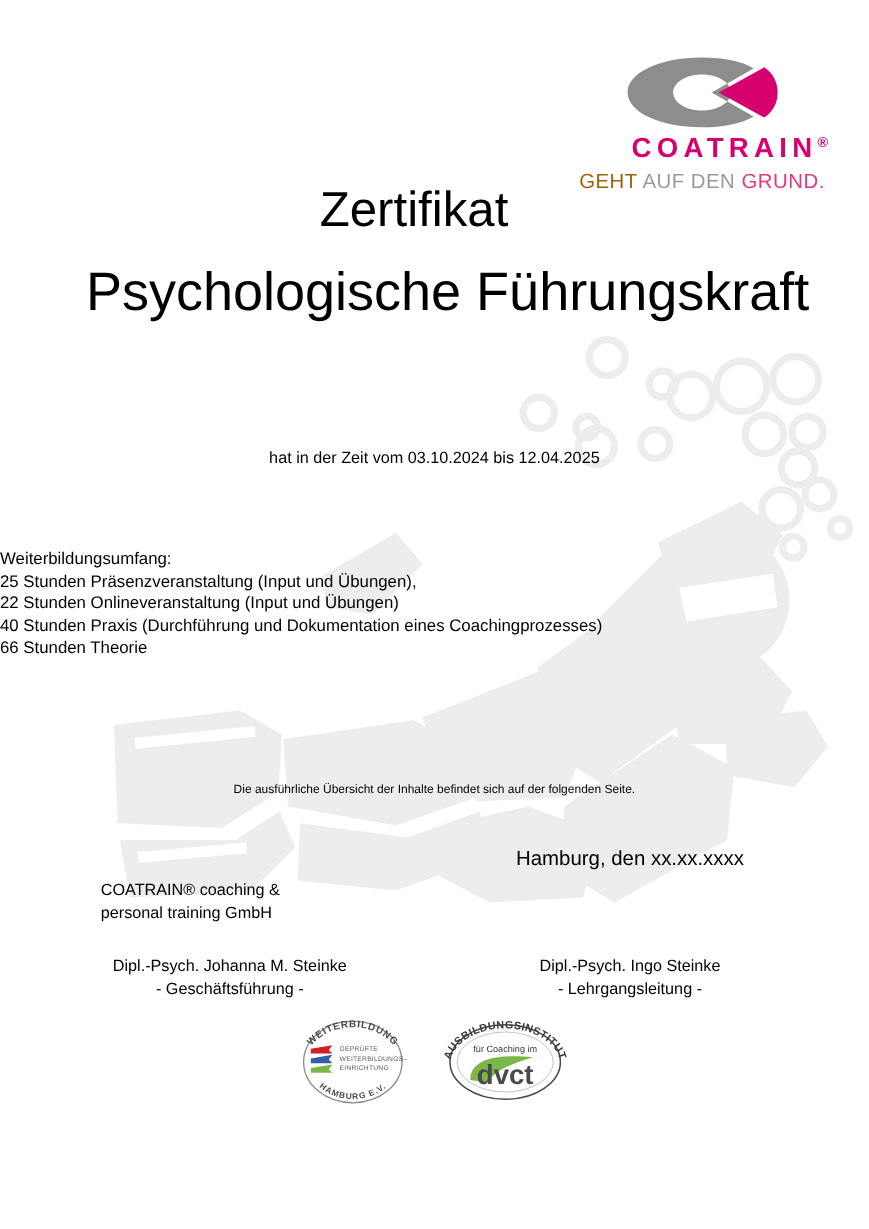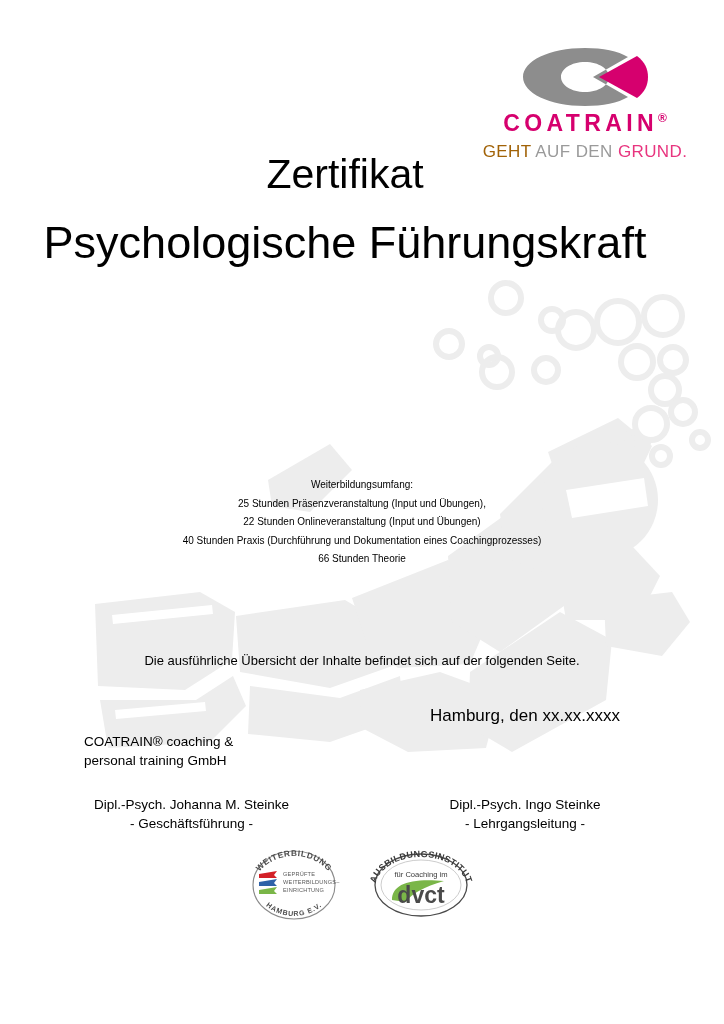--- a/index.html
+++ b/index.html
@@ -42,20 +42,21 @@
   .logo-mark {
     display: block;
     margin: 0 auto 4px auto;
   }
   .wordmark {
     font-size: 23px;
     font-weight: bold;
     letter-spacing: 4.4px;
     line-height: 1;
     white-space: nowrap;
+    text-align: right;
   }
   .wordmark .reg {
     font-size: 12px;
     vertical-align: super;
     letter-spacing: 0;
   }
   .tagline {
     margin-top: 8px;
     font-size: 17px;
     letter-spacing: 0.4px;
@@ -76,20 +77,21 @@
   }
   .doc-subtitle {
     position: absolute;
     top: 218px;
     left: 0;
     width: 690px;
     text-align: center;
     font-size: 45px;
     line-height: 1.1;
     z-index: 2;
+    padding-left: 28px;
   }
   .recipient {
     position: absolute;
     top: 284px;
     left: 0;
     width: 690px;
     text-align: center;
     font-size: 28px;
     line-height: 1.2;
     z-index: 2;
@@ -101,35 +103,34 @@
     top: 368px;
     left: 0;
     width: 724px;
     text-align: center;
     font-size: 13.5px;
     line-height: 27px;
     z-index: 2;
   }
   .scope-block {
     position: absolute;
-    top: 476px;
+    top: 456px;
+    left: 0;
+    width: 724px;
+    font-size: 14px;
+    line-height: 18.5px;
+    z-index: 2;
+  }
+  .note-line {
+    position: absolute;
+    top: 653px;
     left: 0;
     width: 724px;
     text-align: center;
     font-size: 10px;
-    line-height: 18.5px;
-    z-index: 2;
-  }
-  .note-line {
-    position: absolute;
-    top: 653px;
-    left: 0;
-    width: 724px;
-    text-align: center;
-    font-size: 13px;
     z-index: 2;
   }
 
   
   .issuer {
     position: absolute;
     top: 732px;
     left: 84px;
     font-size: 13.5px;
     line-height: 19px;
@@ -240,20 +241,21 @@
       <span style="color:#a16207;">GEHT</span>
       <span style="color:#9A9A9A;margin-top:24px;">AUF DEN</span>
       <span style="color:#E8357F;">GRUND.</span>
     </div>
   </div>
 
   <div class="doc-title">Zertifikat</div>
   <div class="doc-subtitle">Psychologische Führungskraft</div>
 
   <div class="body-block">
+    <div>hat in der Zeit vom 03.10.2024 bis 12.04.2025</div>
   </div>
 
   <div class="scope-block">
     <div>Weiterbildungsumfang:</div>
     <div>25 Stunden Präsenzveranstaltung (Input und Übungen),</div>
     <div>22 Stunden Onlineveranstaltung (Input und Übungen)</div>
     <div>40 Stunden Praxis (Durchführung und Dokumentation eines Coachingprozesses)</div>
     <div>66 Stunden Theorie</div>
   </div>
 

